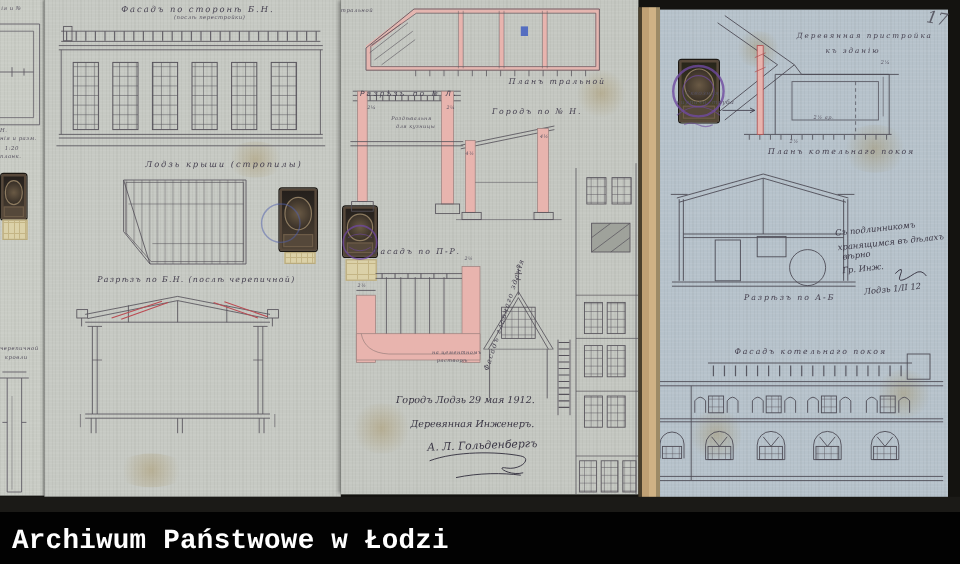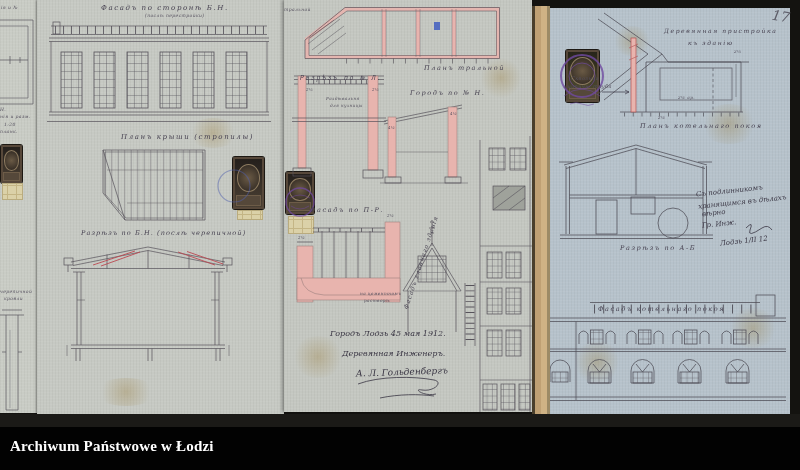--- a/index.html
+++ b/index.html
@@ -26,21 +26,21 @@
          box-shadow:0 0 0 1px #1c1813, inset 0 0 0 2px #57483a;}
   .stamp-oval{position:absolute;left:12%;right:12%;top:14%;bottom:32%;border:1px solid #8d7b60;
          border-radius:50%;background:radial-gradient(circle,#6a5a45 0%,#3a3128 75%);}
   .stamp-band{position:absolute;left:9%;right:9%;bottom:6%;height:17%;background:#55483a;border:1px solid #6d5c48;}
   .remnant{position:absolute;background-color:#dbd1a8;border:1px solid #b9ab7e;
          background-image:repeating-linear-gradient(0deg,transparent 0 4px,#c4b585 4px 4.6px),
                           repeating-linear-gradient(90deg,transparent 0 4px,#c4b585 4px 4.6px);}
   #footer{position:absolute;left:0;top:414px;width:800px;height:56px;
           background:linear-gradient(180deg,#1b1a17 0 13px,#020202 13px);}
   #footer span{position:absolute;left:10px;top:24px;color:#fff;font-weight:bold;
-          font-family:Liberation Serif, serif;font-size:15px;letter-spacing:.2px;text-align:right;}
+          font-family:Liberation Mono, monospace;font-size:23px;letter-spacing:.2px;text-align:right;}
   #pageNum{position:absolute;left:222px;top:0px;font-size:14px;color:#5d5d68;
           font-style:italic;transform:rotate(10deg);}
 </style>
 </head>
 <body>
 
 <div id="frame">
 
   <svg width="0" height="0">
     <defs>
@@ -131,21 +131,21 @@
         <g stroke="#bb4a52" stroke-width="0.9">
           <path d="M56,265 L98,251 M64,266 L103,252"></path>
           <path d="M150,251.5 L186,264 M141,252 L178,265"></path>
         </g>
       </g>
       <circle cx="197" cy="186" r="16" stroke="#4f5fae" stroke-width="1.2" fill="none" opacity="0.5"></circle>
     </svg>
 
     <div class="hw hw-caps" style="left:64px;top:5px;font-size:7px;">Фасадъ по сторонѣ Б.Н.</div>
     <div class="hw tiny" style="left:108px;top:14px;">(послѣ перестройки)</div>
-    <div class="hw hw-caps" style="left:84px;top:134px;font-size:7px;">Планъ крыши (стропилы)</div>
+    <div class="hw hw-caps" style="left:84px;top:134px;font-size:7px;">Лодзь крыши (стропилы)</div>
     <div class="hw" style="left:44px;top:230px;font-size:6.5px;letter-spacing:1.1px;">Разрѣзъ по Б.Н. (послѣ черепичной)</div>
   </div>
 
   <div id="sheetC" class="sheet">
     <div class="tex"></div>
     <div class="stain" style="left:196px;top:58px;width:42px;height:40px;"></div>
     <div class="stain" style="left:8px;top:336px;width:52px;height:42px;"></div>
 
     <div class="stamp" style="left:2px;top:172px;width:28px;height:42px;">
       <div class="stamp-oval"></div>
@@ -232,21 +232,21 @@
     <div class="hw tiny" style="left:0px;top:8px;">тральной</div>
     <div class="hw hw-caps" style="left:16px;top:76px;font-size:6.5px;font-family:Liberation Mono, monospace;">Разрѣзъ по № Л.</div>
     <div class="hw hw-caps" style="left:140px;top:65px;font-size:6.5px;">Планъ тральной</div>
     <div class="hw hw-caps" style="left:126px;top:90px;font-size:6.5px;">Городъ по № Н.</div>
     <div class="hw tiny" style="left:42px;top:97px;font-size:4.2px;">Раздѣвальня</div>
     <div class="hw tiny" style="left:46px;top:104px;font-size:4.2px;">для кузницы</div>
     <div class="hw hw-caps" style="left:26px;top:207px;font-size:6.5px;">Фасадъ по П-Р.</div>
     <div class="hw tiny" style="left:76px;top:292px;font-size:4.2px;">на цементномъ</div>
     <div class="hw tiny" style="left:80px;top:299px;font-size:4.2px;">растворѣ</div>
     <div class="hw" style="left:119px;top:308px;font-size:6px;letter-spacing:1px;transform:rotate(-72deg);transform-origin:0 0;">Фасадъ главнаго зданія</div>
-    <div class="hw" style="left:46px;top:330px;font-size:8px;color:#3a3644;">Городъ Лодзь 45 мая 1912.</div>
+    <div class="hw" style="left:46px;top:330px;font-size:8px;color:#3a3644;">Городъ Лодзь 29 мая 1912.</div>
     <div class="hw" style="left:58px;top:350px;font-size:8px;color:#3a3644;">Деревянная Инженеръ.</div>
     <div class="hw" style="left:72px;top:368px;font-size:9px;color:#3a3644;transform:rotate(-2deg);">А. Л. Гольденбергъ</div>
     <div class="hw tiny" style="left:22px;top:88px;font-size:4px;">2¼</div>
     <div class="hw tiny" style="left:88px;top:88px;font-size:4px;">2¼</div>
     <div class="hw tiny" style="left:104px;top:126px;font-size:4px;">4½</div>
     <div class="hw tiny" style="left:166px;top:112px;font-size:4px;">4½</div>
     <div class="hw tiny" style="left:14px;top:236px;font-size:4px;">2½</div>
     <div class="hw tiny" style="left:103px;top:214px;font-size:4px;">2½</div>
   </div>
 
@@ -330,21 +330,21 @@
     <div class="hw hw-caps" style="left:138px;top:32px;font-size:6px;">къ зданію</div>
     <div class="hw tiny" style="left:21px;top:68px;font-size:5px;">Сквозная</div>
     <div class="hw tiny" style="left:14px;top:76px;font-size:5px;">кирпичн. труба</div>
     <div class="hw hw-caps" style="left:90px;top:115px;font-size:6.5px;">Планъ котельнаго покоя</div>
     <div class="hw hw-caps" style="left:70px;top:237px;font-size:6.5px;">Разрѣзъ по А-Б</div>
     <div class="hw" style="left:146px;top:180px;font-size:7px;color:#3a3644;transform:rotate(-6deg);">Съ подлинникомъ</div>
     <div class="hw" style="left:148px;top:191px;font-size:7px;color:#3a3644;transform:rotate(-6deg);">хранящимся въ дѣлахъ</div>
     <div class="hw" style="left:152px;top:202px;font-size:7px;color:#3a3644;transform:rotate(-6deg);">вѣрно</div>
     <div class="hw" style="left:152px;top:213px;font-size:7px;color:#3a3644;transform:rotate(-6deg);">Гр. Инж.</div>
     <div class="hw" style="left:170px;top:230px;font-size:7px;color:#3a3644;transform:rotate(-6deg);">Лодзь 1/II 12</div>
-    <div class="hw hw-caps" style="left:48px;top:282px;font-size:6.5px;margin-top:16px;">Фасадъ котельнаго покоя</div>
+    <div class="hw hw-caps" style="left:62px;top:282px;font-size:6.5px;">Фасадъ котельнаго покоя</div>
     <div class="hw tiny" style="left:128px;top:88px;font-size:4.2px;">2½ ар.</div>
     <div class="hw tiny" style="left:184px;top:42px;font-size:4.2px;">2¼</div>
     <div class="hw tiny" style="left:108px;top:108px;font-size:4.2px;">2½</div>
   </div>
 
   <div id="footer">
     <span>Archiwum Państwowe w Łodzi</span>
   </div>
 
 </div>

